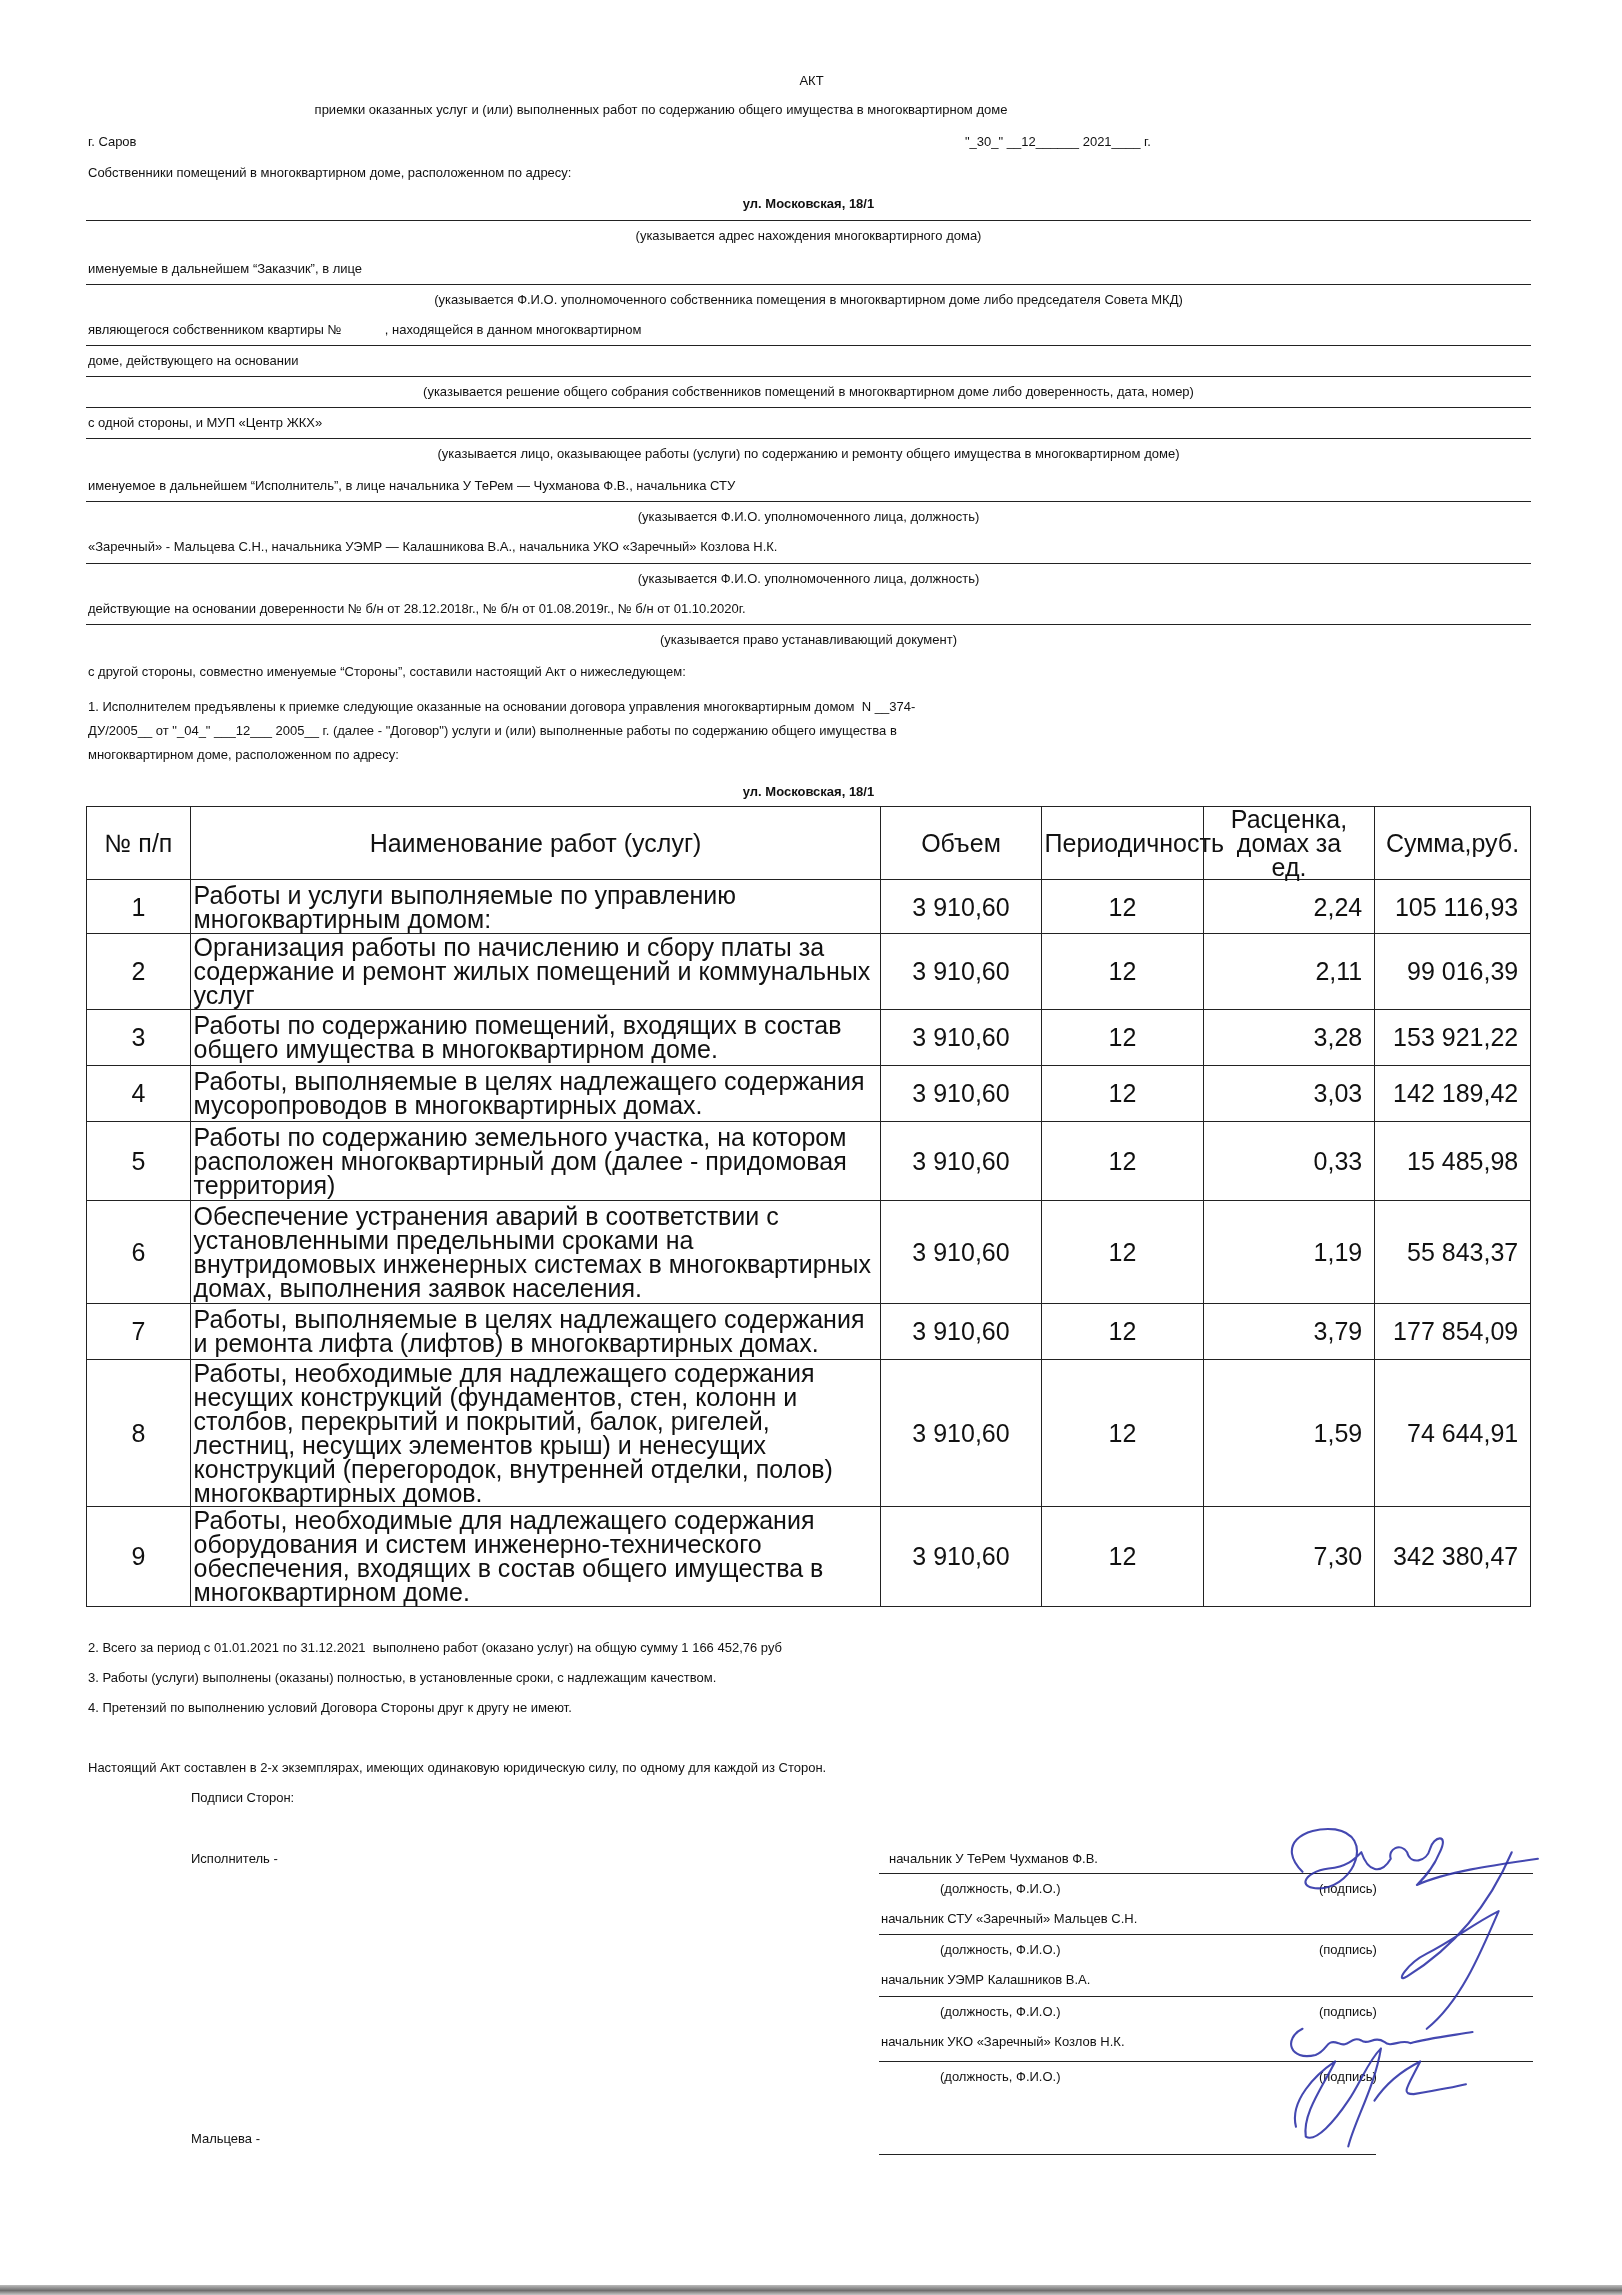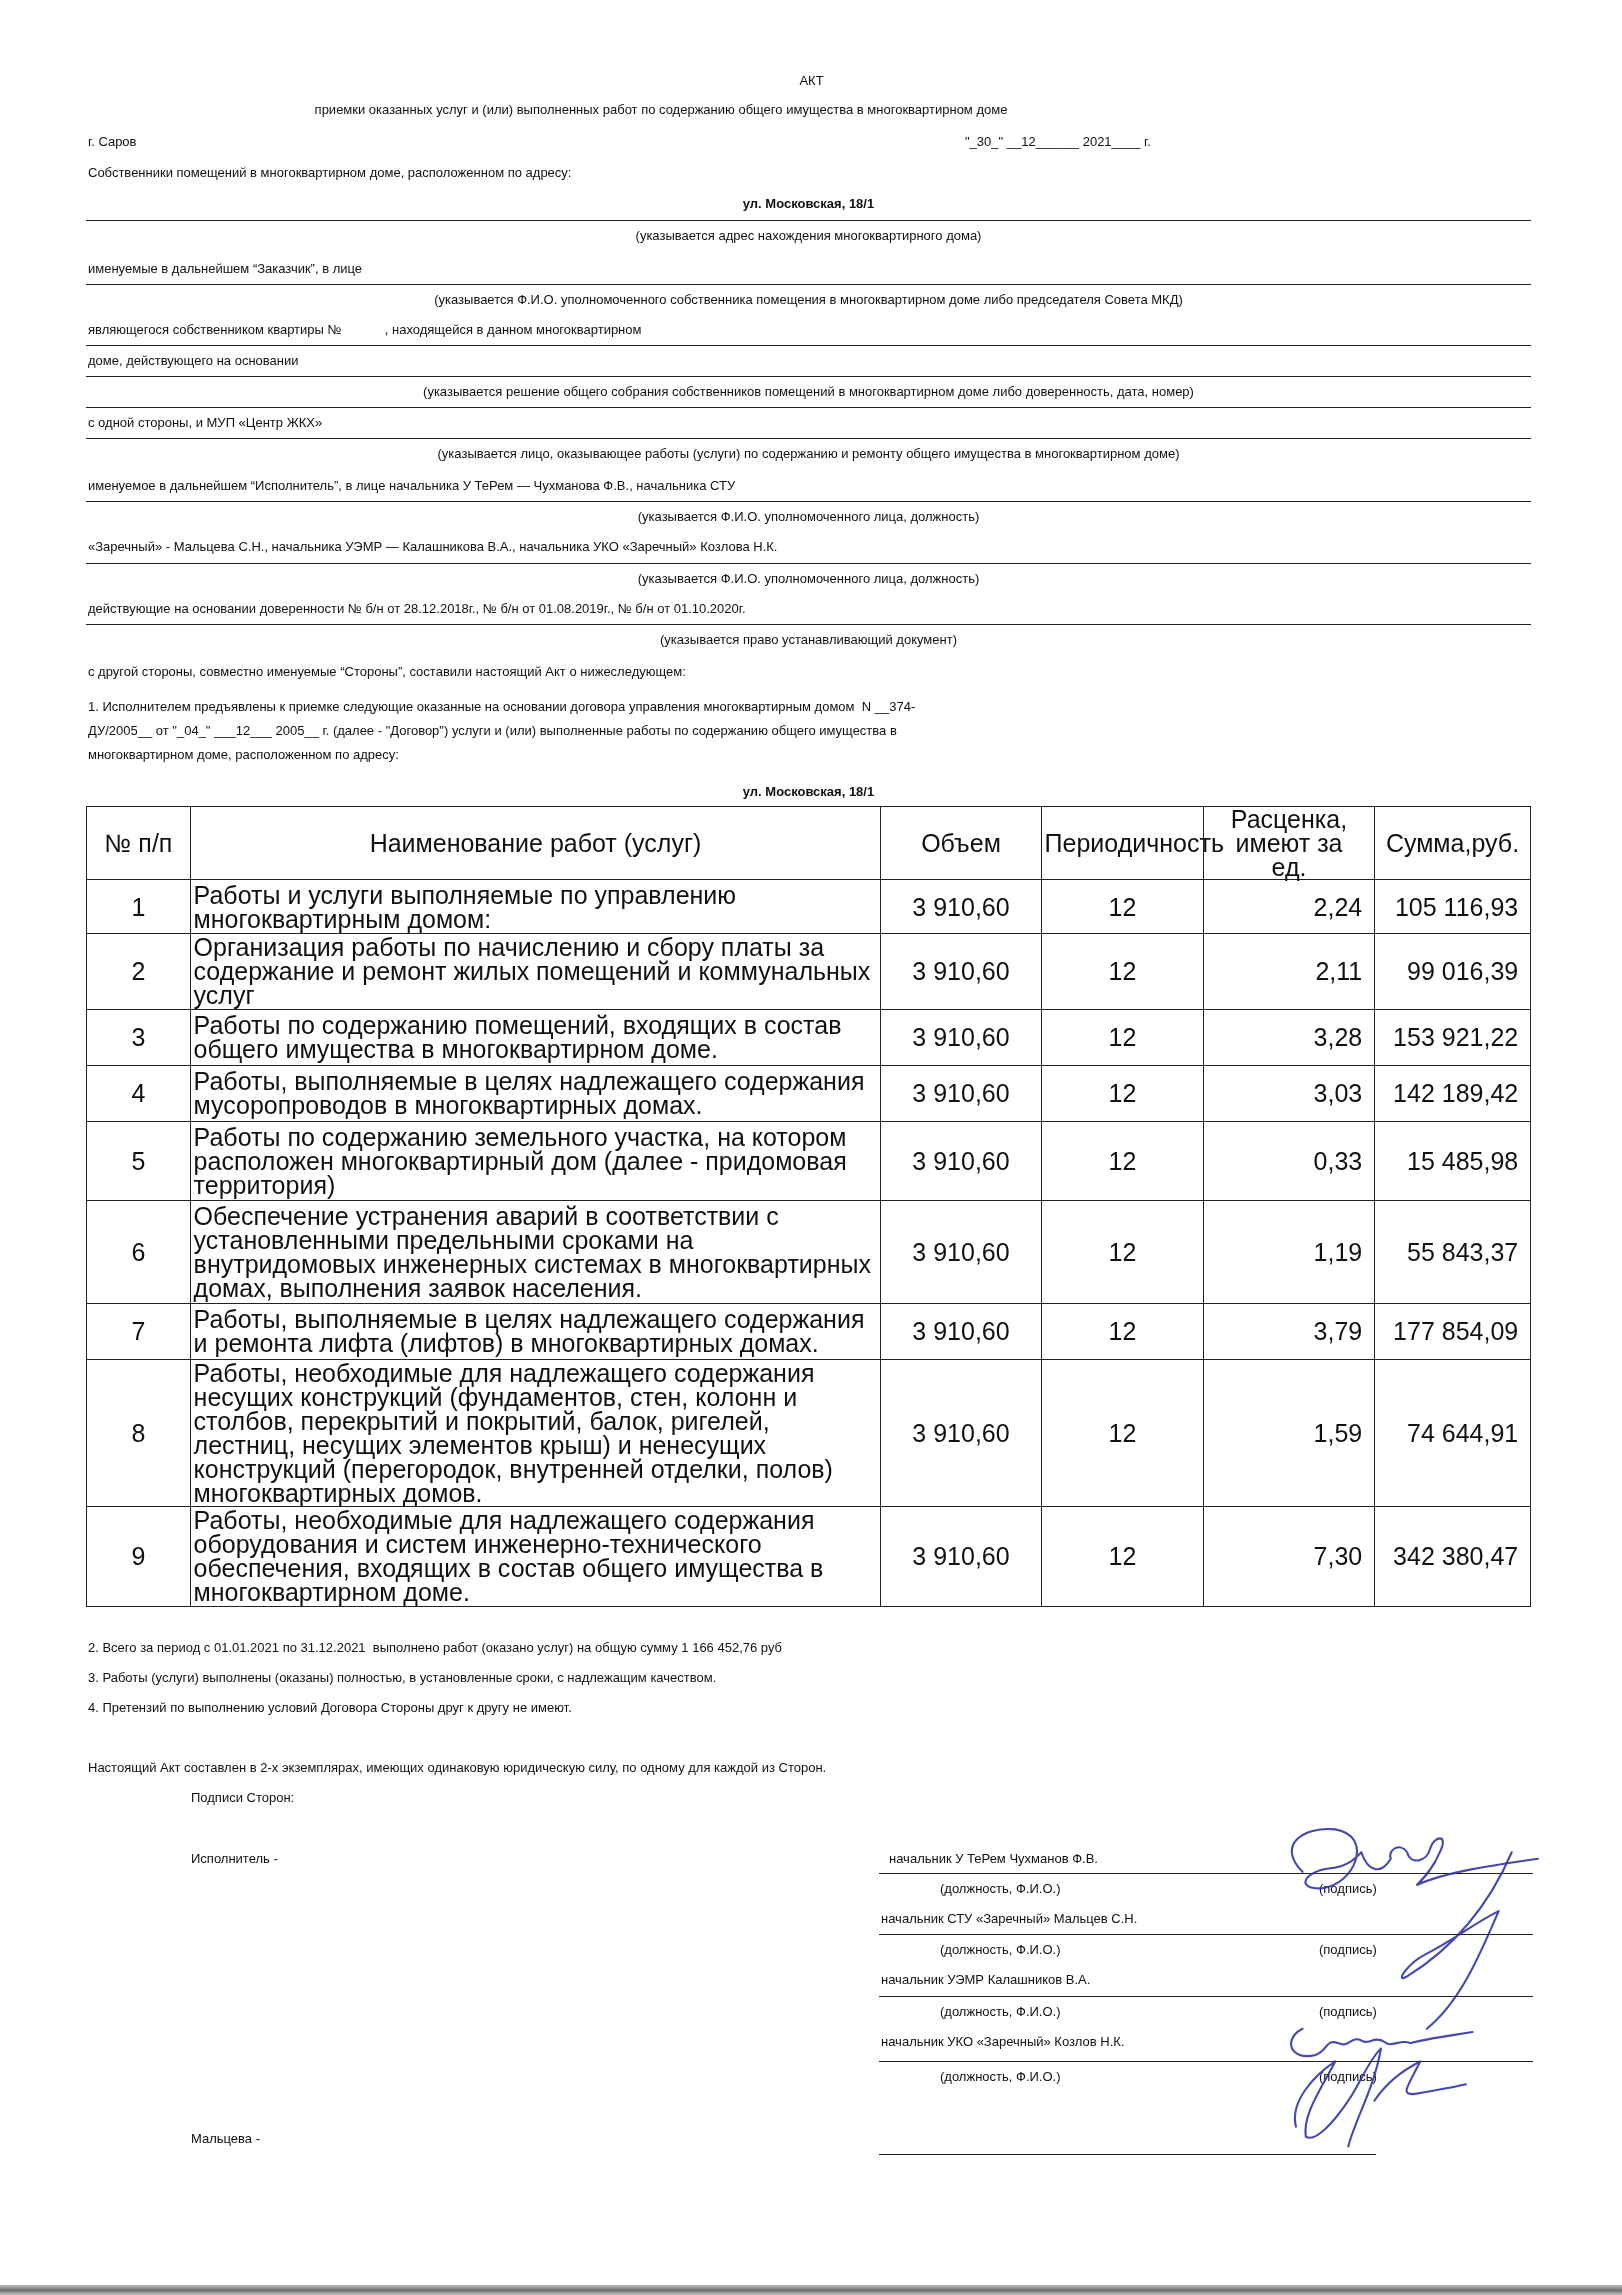--- a/index.html
+++ b/index.html
@@ -77,21 +77,21 @@
     <col style="width:162px">
       <col style="width:171px">
       <col style="width:156px">
   </colgroup>
   <thead>
     <tr>
       <th>№ п/п</th>
       <th>Наименование работ (услуг)</th>
       <th>Объем</th>
       <th>Периодичность</th>
-      <th style="white-space:normal;padding:0 19.6px;">Расценка, имеют за ед.</th>
+      <th style="white-space:normal;padding:0 19.6px;">Расценка, домах за ед.</th>
       <th>Сумма,руб.</th>
     </tr>
   </thead>
   <tbody id="works-body">
       <tr style="height: 54px;">
         <td class="num">1</td>
         <td class="desc">Работы и услуги выполняемые по управлению многоквартирным домом:</td>
         <td class="ctr">3 910,60</td>
         <td class="ctr">12</td>
         <td class="rt">2,24</td>

